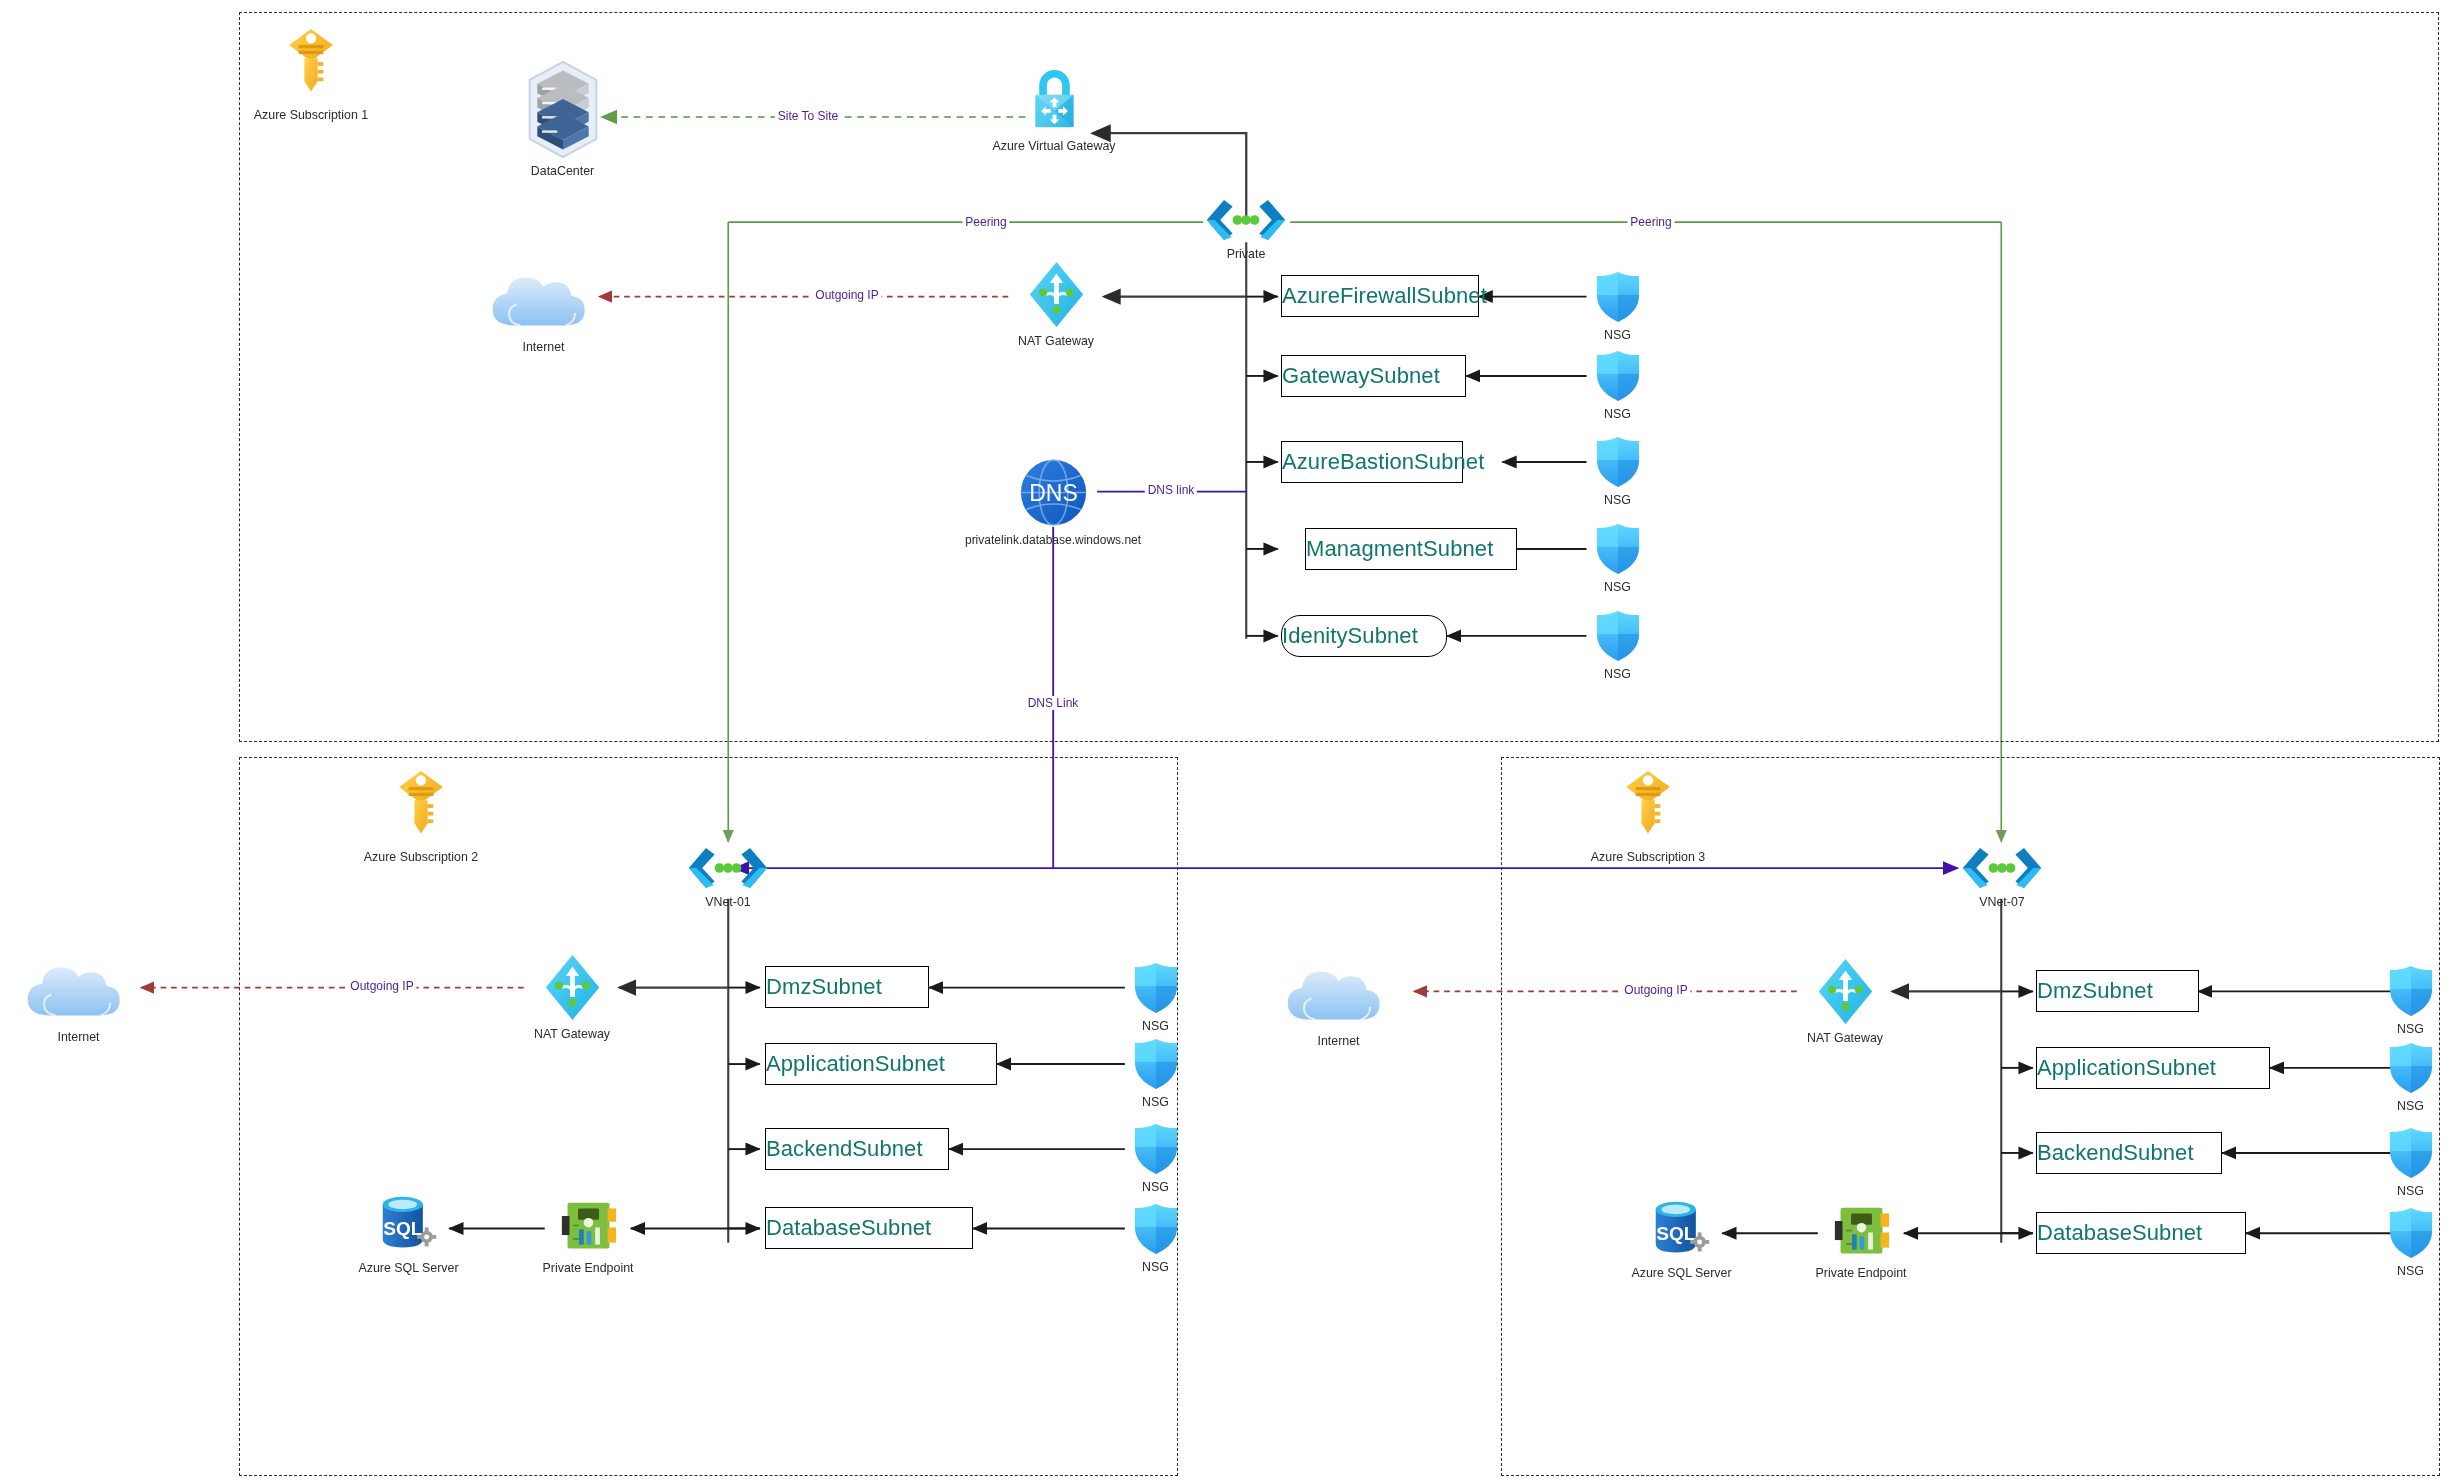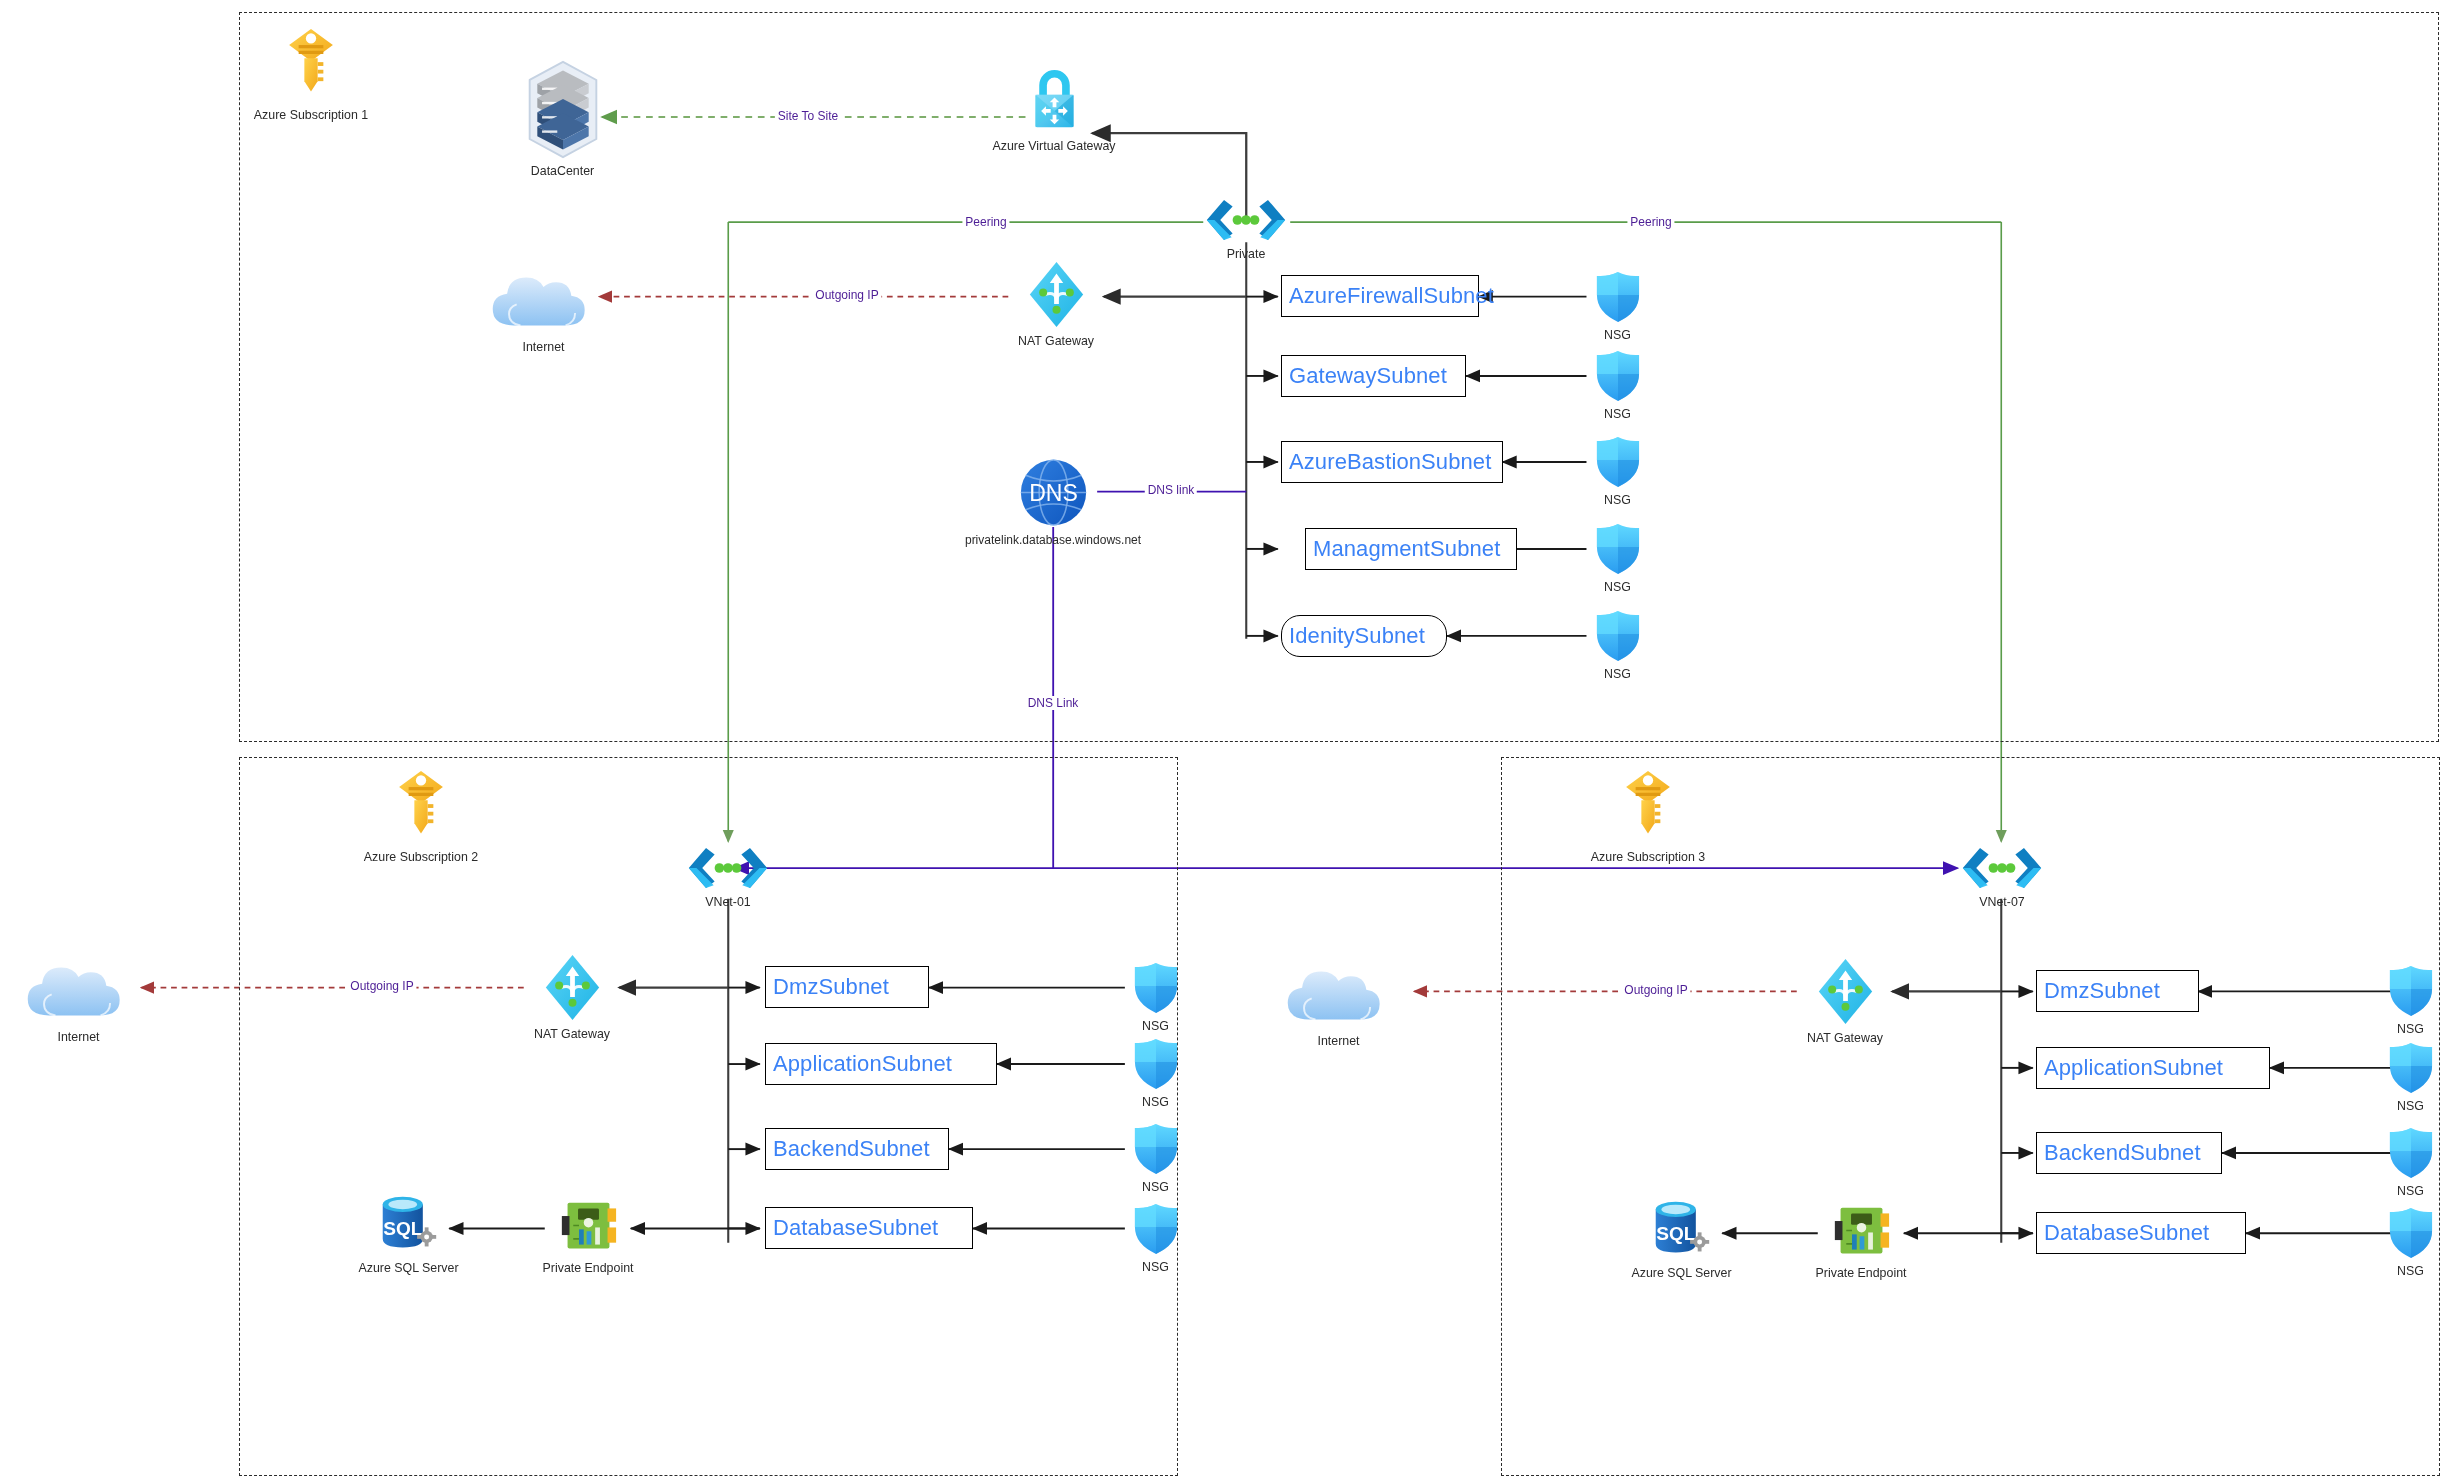--- a/index.html
+++ b/index.html
@@ -11,22 +11,22 @@
   
   .sub-box{position:absolute;border:1.9px dashed #2b2b2b;box-sizing:border-box;background:transparent;}
 
   
   .node{position:absolute;display:flex;flex-direction:column;align-items:center;}
   .node .cap{margin-top:4.8px;font-size:12.4px;line-height:14.3px;color:#2b2b2b;white-space:nowrap;text-align:center;}
   .node .cap.sm{font-size:12px;}
 
   
   .subnet{position:absolute;border:1.5px solid #000;background:#fff;box-sizing:border-box;
-          display:flex;align-items:center;padding-left:7px;font-size:22px;line-height:1;
-          color:#3b82f6;letter-spacing:0.1px;white-space:nowrap;}
+          display:flex;align-items:center;padding-left:0;font-size:22px;line-height:1;
+          color:#0f766e;letter-spacing:0.1px;white-space:nowrap;}
 
   
   .elabel{position:absolute;font-size:12px;color:#4c1d95;background:#fff;
           padding:0 2.9px;white-space:nowrap;transform:translate(-50%,-50%);}
 
   
   .ico{display:block;}
 </style>
 </head>
 <body>
@@ -264,21 +264,21 @@
       <line x1="3" y1="37" x2="71" y2="37" stroke="#86b5ee" stroke-width="1.6" opacity=".8"></line>
       <path d="M8 19 q29 12 58 0" fill="none" stroke="#86b5ee" stroke-width="1.6" opacity=".8"></path>
       <path d="M8 55 q29 -12 58 0" fill="none" stroke="#86b5ee" stroke-width="1.6" opacity=".8"></path>
       <text x="37" y="46" text-anchor="middle" font-family="Liberation Sans, sans-serif" font-size="24" fill="#ffffff">DNS</text>
     </svg>
     <div class="cap sm">privatelink.database.windows.net</div>
   </div>
 
   <div class="subnet" style="left:1281px;top:275px;width:198px;height:42px;">AzureFirewallSubnet</div>
   <div class="subnet" style="left:1281px;top:355px;width:185px;height:42px;">GatewaySubnet</div>
-  <div class="subnet" style="left:1281px;top:441px;width:222px;height:42px;">AzureBastionSubnet</div>
+  <div class="subnet" style="left:1281px;top:441px;width:182px;height:42px;">AzureBastionSubnet</div>
   <div class="subnet" style="left:1281px;top:528px;width:212px;height:42px;margin-left:24px;">ManagmentSubnet</div>
   <div class="subnet" style="left:1281px;top:615px;width:166px;height:42px;border-radius:19px;">IdenitySubnet</div>
 
   <div class="node" style="left:1587px;top:271px;width:61px;">
     <svg class="ico" width="46" height="52" viewBox="0 0 48 54">
       <defs>
           <linearGradient id="nsgA" x1="0" y1="0" x2="0" y2="1">
         <stop offset="0" stop-color="#5fd8ff"></stop>
             <stop offset="1" stop-color="#2a9cf0"></stop>
           </linearGradient>

